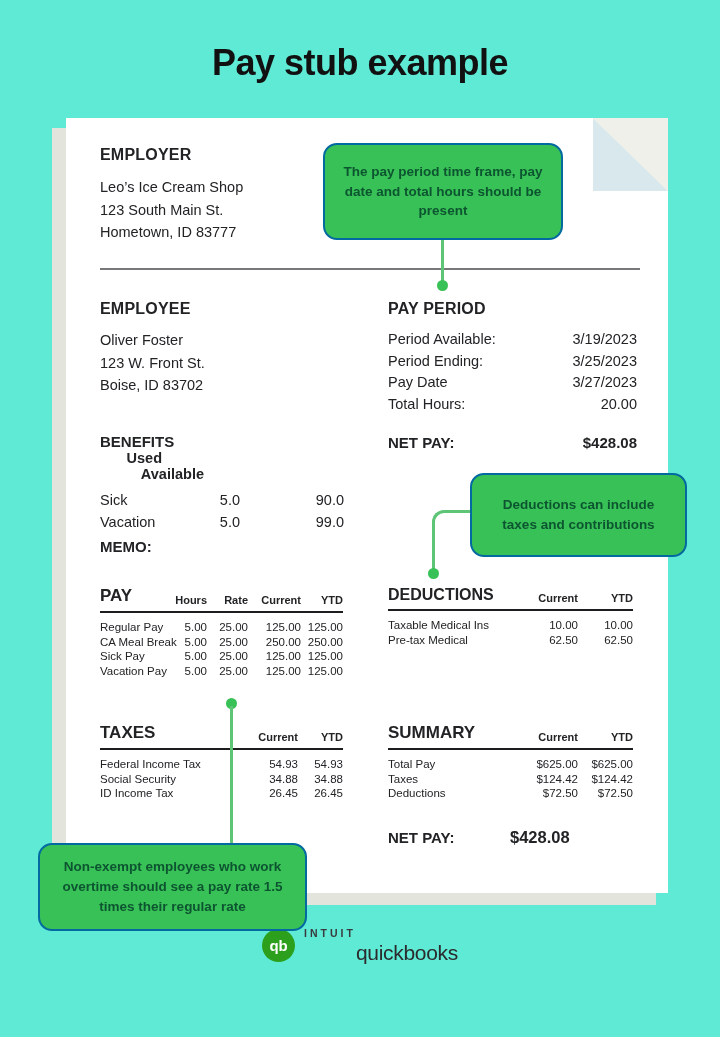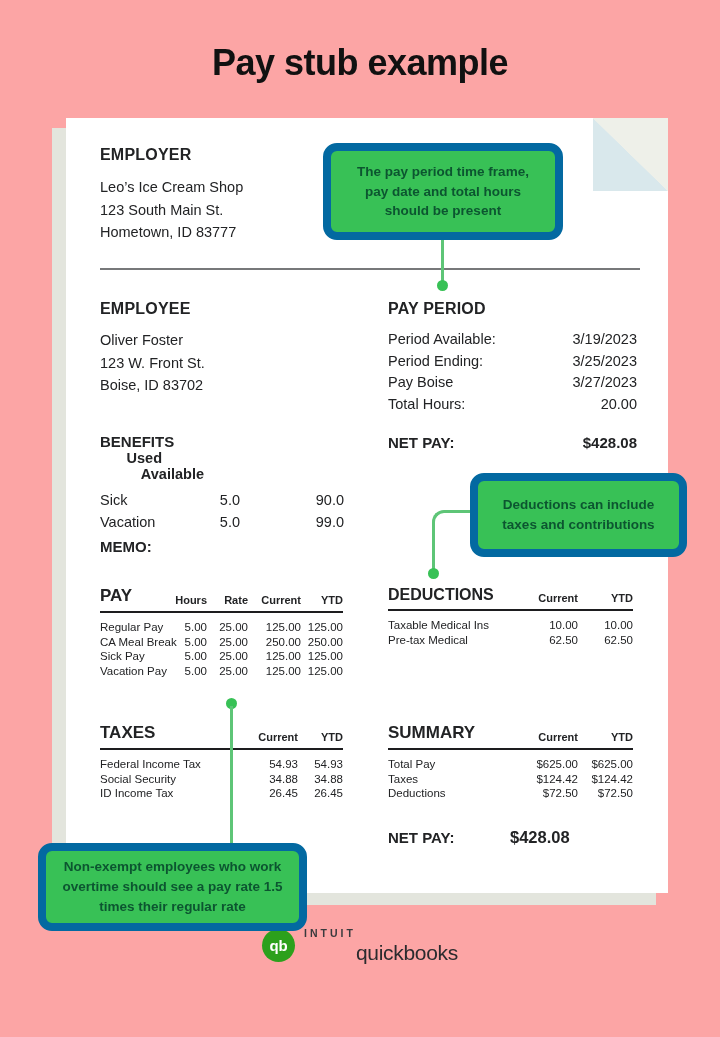--- a/index.html
+++ b/index.html
@@ -1,19 +1,19 @@
 <!DOCTYPE html>
 <html><head>
 <meta charset="utf-8">
 <style>
   * { margin:0; padding:0; box-sizing:border-box; }
   html,body { background:#eef0e9; }
   .stage {
     position:relative; width:720px; height:1037px; margin:0 auto;
-    background:#fca5a5; overflow:hidden;
+    background:#5eead4; overflow:hidden;
     font-family:"Liberation Sans","DejaVu Sans",sans-serif;
     color:#222325;
   }
   .title {
     position:absolute; top:42px; left:0; width:720px;
     text-align:center; font-size:36px; font-weight:800;
     letter-spacing:-0.5px; color:#111;
   }
   
   .page-back {
@@ -57,21 +57,21 @@
   td.nm { text-align:left; font-size:11.5px; font-weight:500; padding-top:2.5px; white-space:nowrap; }
   td.num { text-align:right; font-size:11.5px; font-weight:500; padding-top:2.5px; }
   tr.sp td { padding-top:8px; }
 
   .netpay-bottom { width:249px; display:flex; align-items:baseline; }
   .netpay-bottom .lbl { width:122px; font-size:15px; font-weight:800; }
   .netpay-bottom .val { font-size:16.5px; font-weight:800; }
 
   
   .callout {
-    position:absolute; background:#38c156; border:8px solid #0369a1;
+    position:absolute; background:#38c156; border:2px solid #0369a1;
     border-radius:14px; color:#0c5530; font-weight:700; font-size:13.5px;
     line-height:1.48; text-align:center;
     display:flex; align-items:center; justify-content:center;
     padding:10px 14px; z-index:5;
   }
   .conn { position:absolute; background:#5ec577; z-index:4; }
   .dot { position:absolute; width:11px; height:11px; border-radius:50%; background:#38c156; z-index:4; }
   .elbow {
     position:absolute; left:432px; top:510px; width:40px; height:62px;
     border-left:3px solid #5ec577; border-top:3px solid #5ec577;
@@ -124,21 +124,21 @@
     <div class="abs kv-rows" style="left:322px; top:211px;">
       <div class="kv-row">
         <span>Period Available:</span>
         <span>3/19/2023</span>
       </div>
       <div class="kv-row">
         <span>Period Ending:</span>
         <span>3/25/2023</span>
       </div>
       <div class="kv-row">
-        <span>Pay Boise</span>
+        <span>Pay Date</span>
         <span>3/27/2023</span>
       </div>
       <div class="kv-row">
         <span>Total Hours:</span>
         <span>20.00</span>
       </div>
     </div>
 
     <div class="abs benefits" style="left:34px; top:315px;">
       <div class="hdr">

